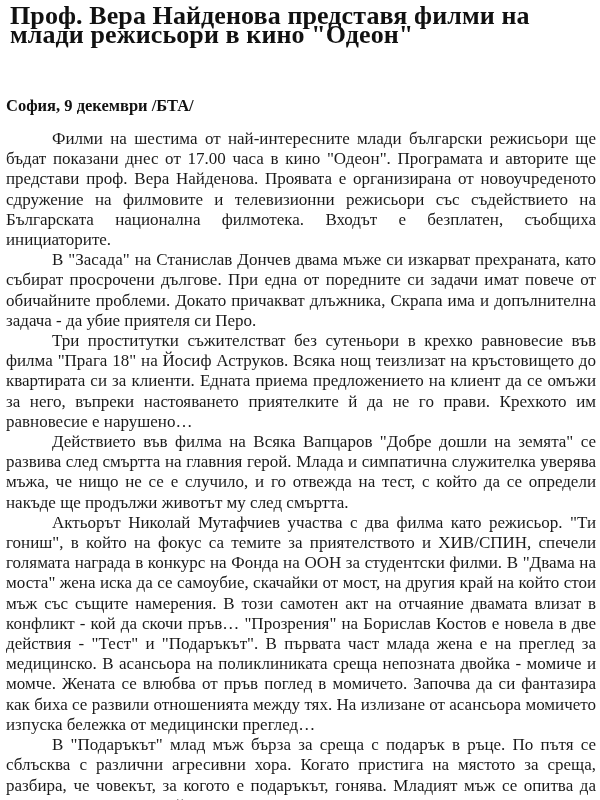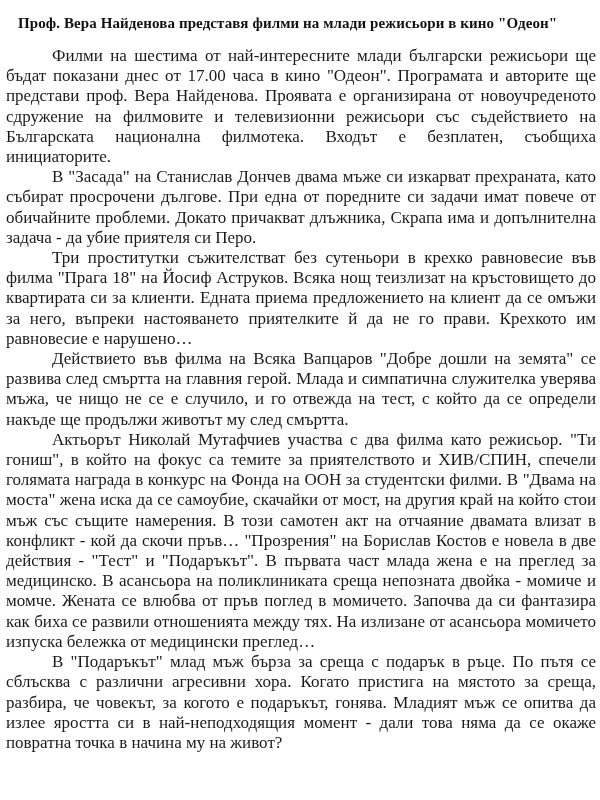--- a/index.html
+++ b/index.html
@@ -1,23 +1,23 @@
 <!DOCTYPE html>
 <html><head>
   <meta charset="utf-8">
   <style>
     html, body { margin: 0; padding: 0; background: #ffffff; }
     body { width: 600px; height: 800px; overflow: hidden; position: relative; color: #111; }
     .page { position: absolute; left: 6px; top: 2px; width: 590px; }
     .title {
       font-family: "Liberation Serif", serif;
       font-weight: bold;
-      font-size: 15px;
+      font-size: 26px;
       line-height: 19px;
-      margin: 12px;
+      margin: 4px;
       letter-spacing: 0.1px;
     }
     .dateline {
       font-family: "Liberation Serif", serif;
       font-weight: bold;
       font-size: 16.5px;
       line-height: 20px;
       margin: 52px 0 0 0;
     }
     .body-text {
@@ -28,20 +28,21 @@
       text-align: justify;
       color: #1a1a1a;
     }
     .body-text p { margin: 0; text-indent: 46px; font-family: Liberation Serif, serif; }
   </style>
 </head>
 <body>
 
 <div class="page">
   <h1 class="title">Проф. Вера Найденова представя филми на млади режисьори в кино "Одеон"</h1>
+  <div class="dateline">София, 9 декември /БТА/</div>
   <div class="body-text">
     <p>Филми на шестима от най-интересните млади български режисьори ще бъдат показани днес от 17.00 часа в кино "Одеон". Програмата и авторите  ще представи  проф. Вера Найденова. Проявата е организирана от новоучреденото сдружение на филмовите и телевизионни режисьори със съдействието на Българската национална филмотека. Входът е безплатен, съобщиха инициаторите.</p>
     <p>В "Засада" на Станислав Дончев двама мъже си изкарват прехраната, като събират просрочени дългове. При една от поредните си задачи имат повече от обичайните проблеми. Докато причакват длъжника, Скрапа има и допълнителна задача - да убие  приятеля си Перо.</p>
     <p>Три проститутки съжителстват без сутеньори в крехко равновесие във филма "Прага 18" на Йосиф Аструков. Всяка нощ теизлизат на кръстовището до квартирата си за клиенти. Едната приема предложението на клиент да се омъжи за него, въпреки настояването приятелките й да не го прави. Крехкото им равновесие е нарушено…</p>
     <p>Действието във филма на Всяка Вапцаров "Добре дошли на земята" се развива след смъртта на главния герой. Млада и симпатична служителка уверява мъжа, че нищо не се е случило, и го отвежда на тест, с който да се определи накъде ще продължи животът му след смъртта.</p>
     <p>Актьорът Николай Мутафчиев участва с два филма като режисьор. "Ти гониш", в който на фокус са темите за приятелството и ХИВ/СПИН, спечели голямата награда в конкурс на Фонда на ООН за студентски филми. В "Двама на моста" жена иска да се самоубие, скачайки от мост, на другия край на който стои мъж със  същите намерения. В този самотен акт на отчаяние двамата влизат в конфликт - кой да скочи пръв… "Прозрения" на Борислав Костов е новела в две действия - "Тест" и "Подаръкът". В първата част млада жена е на преглед за медицинско. В асансьора на поликлиниката среща непозната двойка - момиче и момче. Жената се влюбва от пръв поглед в момичето. Започва да си фантазира как биха се развили отношенията между тях. На излизане от асансьора момичето изпуска бележка от медицински преглед…</p>
     <p>В "Подаръкът" млад мъж бърза за среща с подарък в ръце. По пътя се сблъсква с различни агресивни хора. Когато пристига на  мястото за среща, разбира, че човекът, за когото е подаръкът, гонява. Младият мъж се опитва да излее яростта си в  най-неподходящия момент - дали това няма да се окаже повратна точка в начина му на живот?</p>
   </div>
 </div>
 

